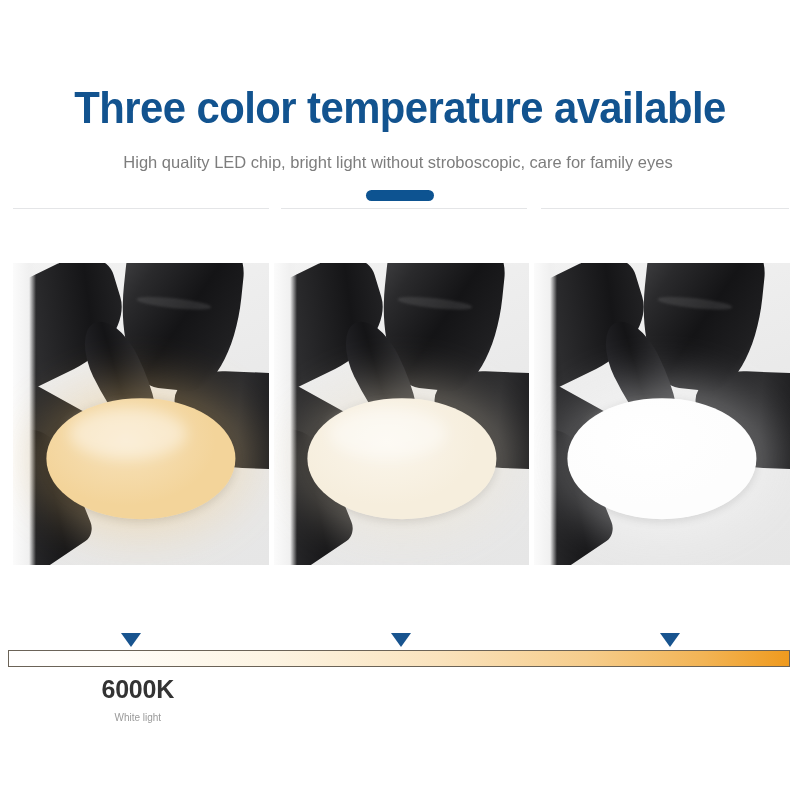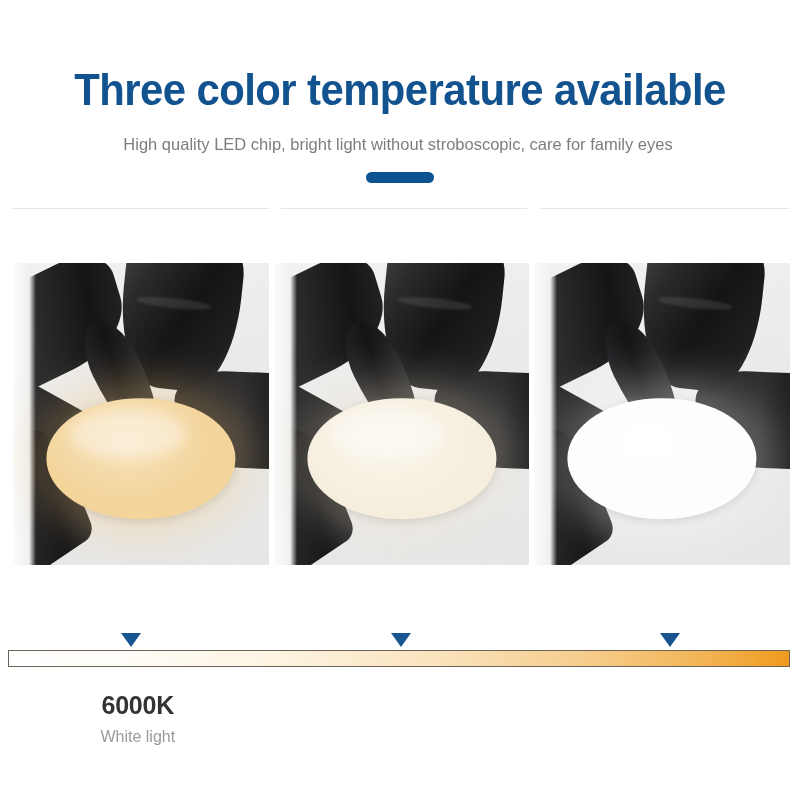--- a/index.html
+++ b/index.html
@@ -12,21 +12,21 @@
     height: 800px;
     background: #ffffff;
     font-family: "Liberation Sans", "DejaVu Sans", sans-serif;
     overflow: hidden;
     position: relative;
   }
 
   
   .header {
     text-align: center;
-    padding-top: 66px;
+    padding-top: 84px;
   }
   .page-title {
     font-size: 45px;
     font-weight: bold;
     color: #12538f;
     letter-spacing: -0.6px;
     line-height: 1.05;
     margin: 0;
     transform: scaleX(0.93);
     transform-origin: center;
@@ -238,37 +238,37 @@
     border: 1px solid #6b6357;
     box-sizing: border-box;
   }
   .gradient-fill {
     position: absolute;
     inset: 0;
   }
   .labels {
     position: relative;
     height: 70px;
-    margin-top: 26px;
+    margin-top: 10px;
   }
   .label-group {
     position: absolute;
     transform: translateX(-50%);
     text-align: center;
     white-space: nowrap;
   }
   .temp-value {
     font-size: 25px;
     font-weight: bold;
     color: #333333;
     letter-spacing: -0.2px;
     line-height: 1;
   }
   .temp-name {
-    font-size: 16px;
+    font-size: 10px;
     color: #9a9a9a;
     margin-top: 11px;
     line-height: 1;
   }
 </style>
 </head>
 <body>
 
 <div class="header">
   <h1 class="page-title" style="color: rgb(18, 83, 143);">Three color temperature available</h1>

